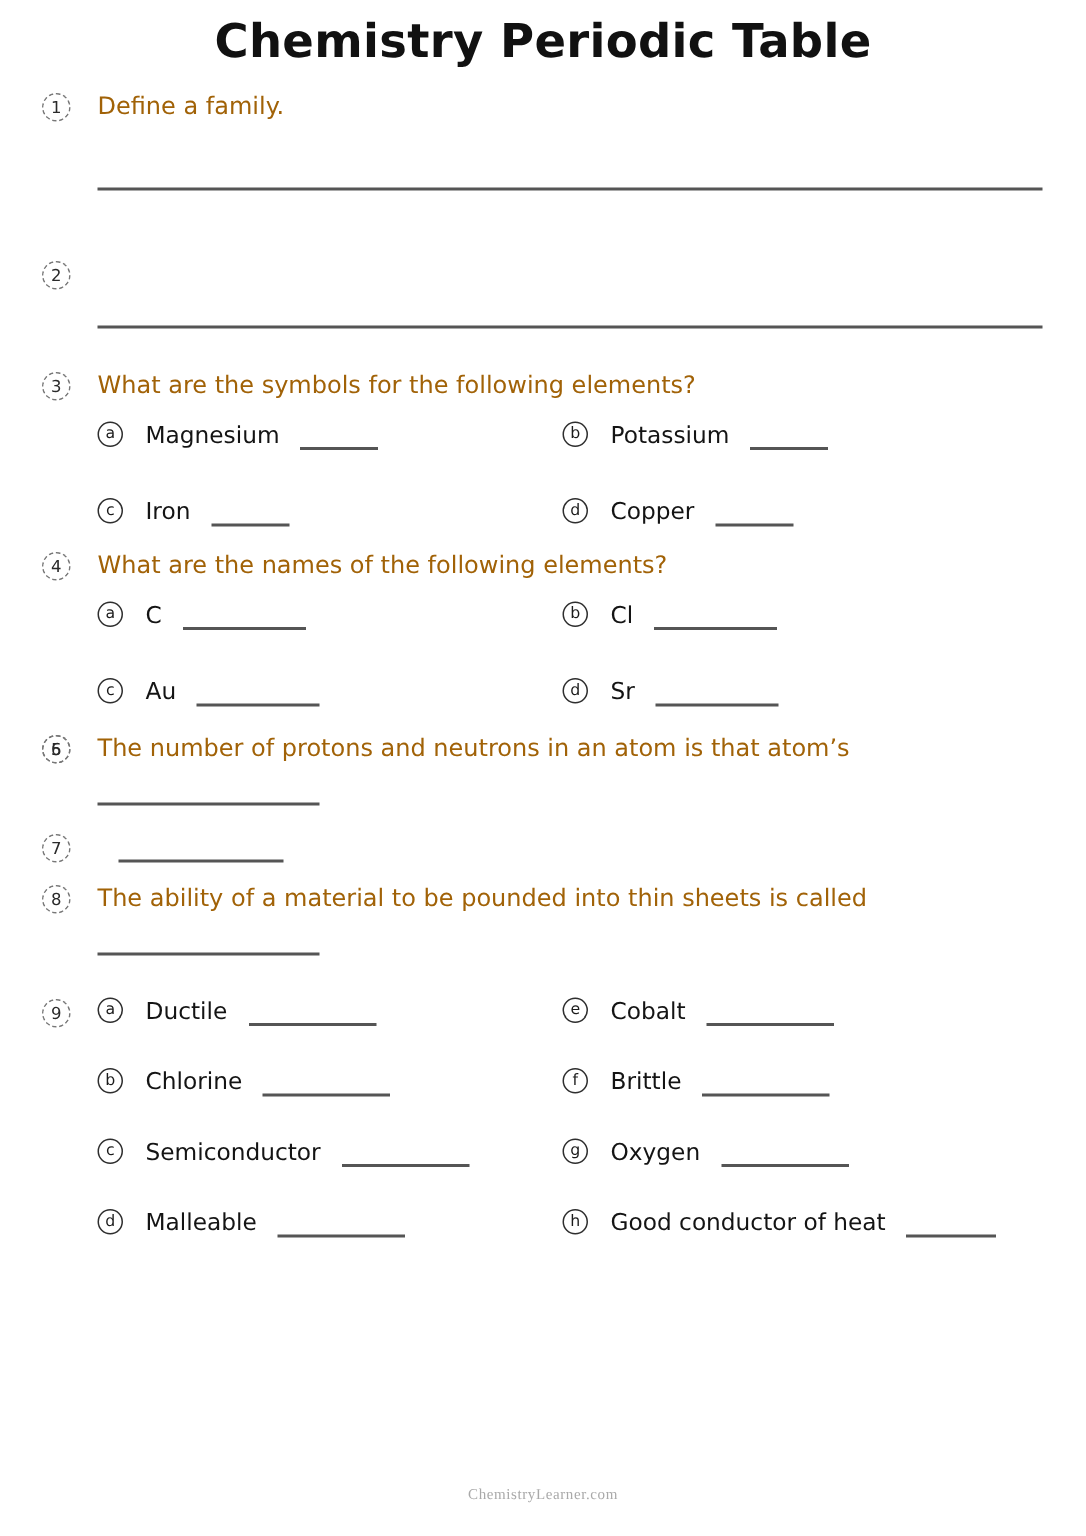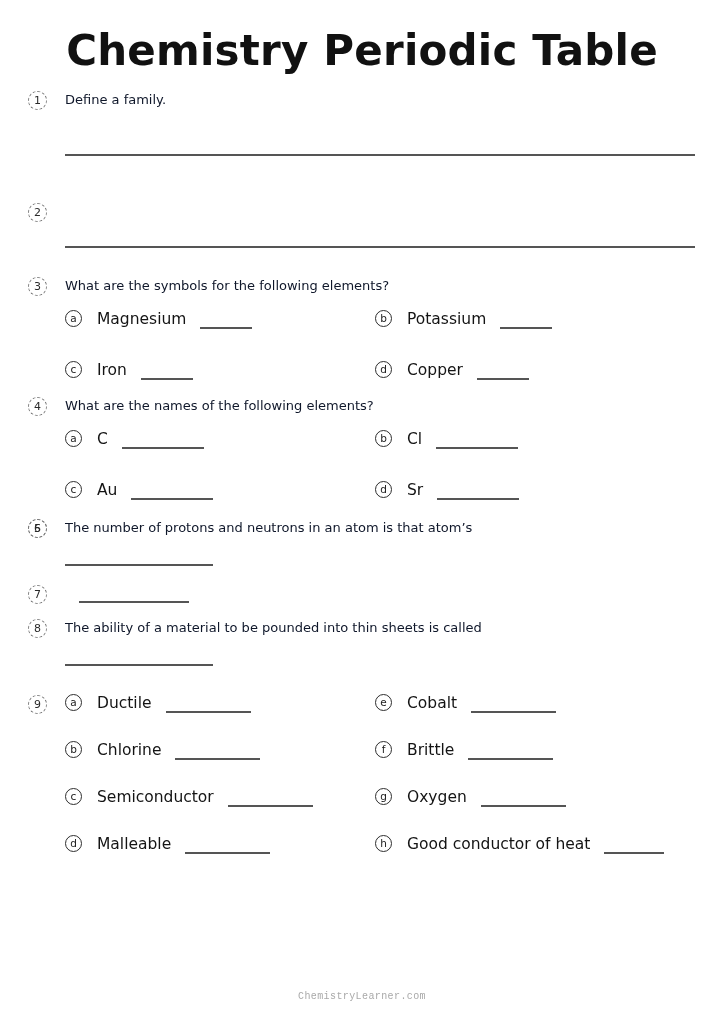--- a/index.html
+++ b/index.html
@@ -18,25 +18,25 @@
   .page {
     position: relative;
     width: 724px;
     height: 1024px;
     box-sizing: border-box;
   }
 
   
   .title {
     text-align: center;
-    font-size: 42px;
+    font-size: 31px;
     font-weight: 700;
     letter-spacing: 0.2px;
     color: #111111;
-    padding-top: 26px;
+    padding-top: 10px;
     line-height: 1.2;
   }
 
   
   .qlist {
     margin-top: 14px;
   }
   .q {
     position: relative;
     padding-left: 65px;
@@ -51,23 +51,23 @@
     height: 19px;
     border: 1px dashed #777777;
     border-radius: 50%;
     font-size: 11px;
     line-height: 18px;
     text-align: center;
     color: #2a2a2a;
     box-sizing: border-box;
   }
   .qtext {
-    font-size: 13px;
+    font-size: 16px;
     line-height: 20px;
-    color: #0f172a;
+    color: #a16207;
     display: block;
   }
   .qtext .inline-blank {
     display: inline-block;
     vertical-align: baseline;
     border-bottom: 2px solid #555555;
     margin-left: 14px;
     position: relative;
     top: 5px;
   }
@@ -128,21 +128,21 @@
     top: 5px;
   }
 
   
   .footer {
     position: absolute;
     left: 0;
     right: 0;
     bottom: 22px;
     text-align: center;
-    font-family: Liberation Mono, monospace;
+    font-family: Liberation Serif, serif;
     font-size: 10px;
     letter-spacing: 0.4px;
     color: #a9a9a9;
   }
 </style>
 </head>
 <body>
 
 <div class="page">
 

